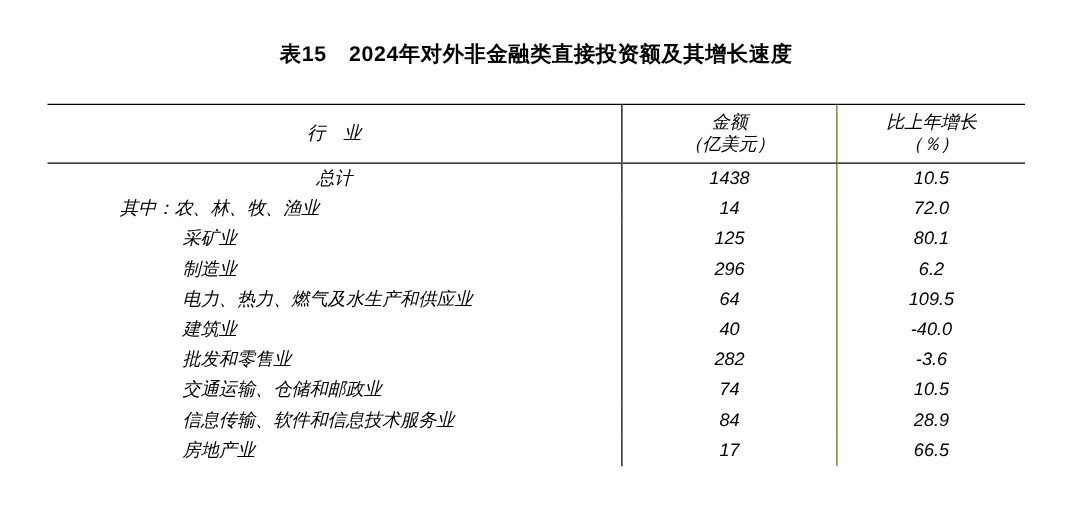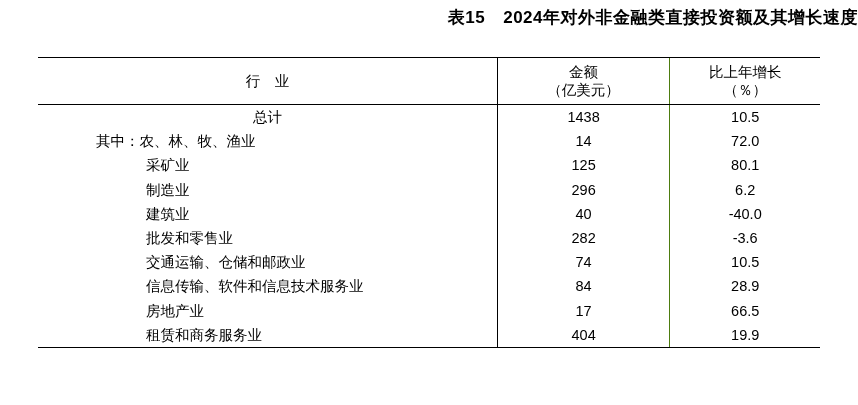--- a/index.html
+++ b/index.html
@@ -14,33 +14,34 @@
     color: #000000;
     overflow: hidden;
   }
   .page {
     position: relative;
     width: 858px;
     height: 405px;
     box-sizing: border-box;
   }
   .title {
-    text-align: right;
+    text-align: center;
     font-size: 17px;
     font-weight: bold;
     letter-spacing: 0.5px;
-    padding-top: 6px;
+    padding-top: 32px;
     padding-bottom: 8px;
     font-family: "Liberation Sans", "DejaVu Sans", sans-serif;
   }
   .title .tnum {
     margin-right: 18px;
   }
   .table-wrap {
     margin: 20px 38px 0 38px;
+    font-style: italic;
   }
   table.data {
     border-collapse: collapse;
     width: 782px;
     font-size: 14.5px;
     font-family: "Liberation Sans", "DejaVu Sans", sans-serif;
   }
   table.data th,
   table.data td {
     padding: 0;
@@ -127,20 +128,25 @@
             <td class="industry"><span class="lvl-sub">采矿业</span></td>
             <td class="amount col-amount">125</td>
             <td class="growth col-growth">80.1</td>
           </tr>
           <tr class="body-row">
             <td class="industry"><span class="lvl-sub">制造业</span></td>
             <td class="amount col-amount">296</td>
             <td class="growth col-growth">6.2</td>
           </tr>
           <tr class="body-row">
+            <td class="industry"><span class="lvl-sub">电力、热力、燃气及水生产和供应业</span></td>
+            <td class="amount col-amount">64</td>
+            <td class="growth col-growth">109.5</td>
+          </tr>
+          <tr class="body-row">
             <td class="industry"><span class="lvl-sub">建筑业</span></td>
             <td class="amount col-amount">40</td>
             <td class="growth col-growth">-40.0</td>
           </tr>
           <tr class="body-row">
             <td class="industry"><span class="lvl-sub">批发和零售业</span></td>
             <td class="amount col-amount">282</td>
             <td class="growth col-growth">-3.6</td>
           </tr>
           <tr class="body-row">
@@ -151,22 +157,17 @@
           <tr class="body-row">
             <td class="industry"><span class="lvl-sub">信息传输、软件和信息技术服务业</span></td>
             <td class="amount col-amount">84</td>
             <td class="growth col-growth">28.9</td>
           </tr>
           <tr class="body-row">
             <td class="industry"><span class="lvl-sub">房地产业</span></td>
             <td class="amount col-amount">17</td>
             <td class="growth col-growth">66.5</td>
           </tr>
-          <tr class="body-row last-row">
-            <td class="industry"><span class="lvl-sub">租赁和商务服务业</span></td>
-            <td class="amount col-amount">404</td>
-            <td class="growth col-growth">19.9</td>
-          </tr>
         </tbody>
     </table>
   </div>
 
 </div>
 
 </body></html>

